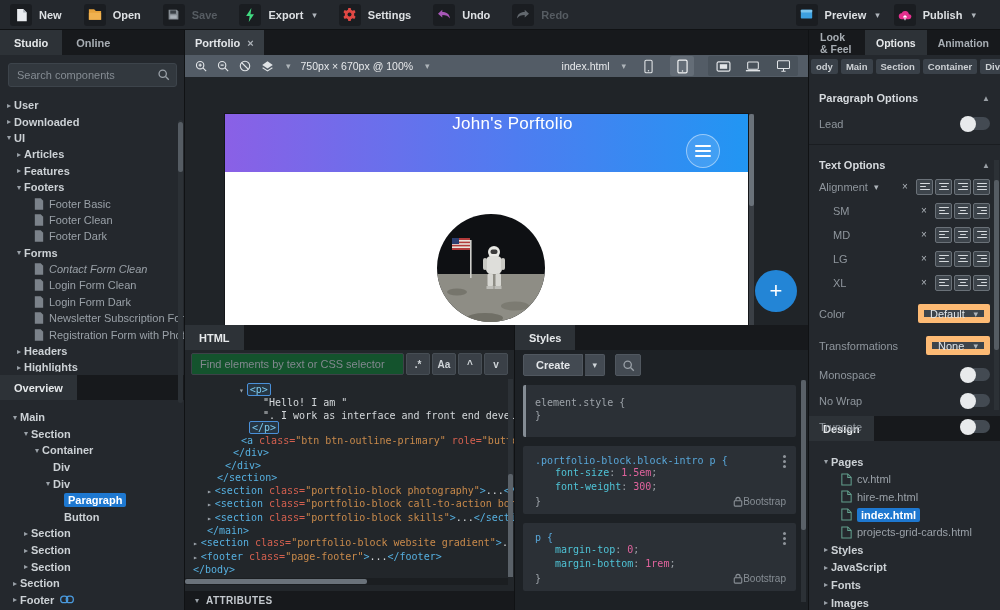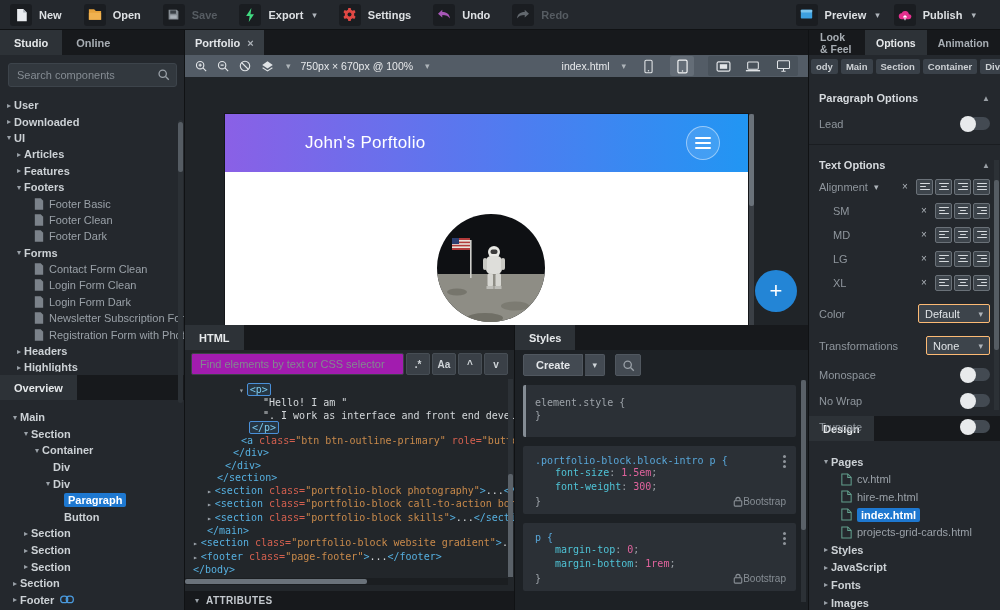--- a/index.html
+++ b/index.html
@@ -50,35 +50,35 @@
   #canvas-toolbar{height:22px;background:#535c66;display:flex;align-items:center;padding:0 10px;gap:10px;color:#e1e4e7;}
   #canvas-toolbar .ct-ic{display:flex;align-items:center;cursor:pointer;}
   #canvas-toolbar .lbl{font-size:10.5px;color:#e8eaec;cursor:pointer;}
   .devbox{display:flex;align-items:center;justify-content:center;width:24px;height:20px;border-radius:2px;cursor:pointer;}
   .devbox.on{background:#646d77;}
   .devgroup{display:flex;align-items:center;background:#49525b;border-radius:2px;margin-left:4px;}
   .devgroup .devbox{width:30px;}
   #canvas{position:relative;height:248px;overflow:hidden;background:#202428;}
   #page{position:absolute;left:40px;top:37px;width:523px;height:215px;background:#fff;box-shadow:0 0 0 1px #15171a;}
   #page-header{height:58px;background:linear-gradient(90deg,#8a60e6 0%,#4f7cf0 55%,#2196f3 100%);
-      display:flex;align-items:center;padding:0 28px 0 80px;}
+      display:flex;align-items:center;padding:0 28px 0 80px;flex-direction:column;}
   #page-title{color:#fff;font-size:17px;letter-spacing:.3px;}
   #burger{margin-left:auto;width:34px;height:34px;border-radius:50%;border:1px solid rgba(255,255,255,.45);
       background:rgba(255,255,255,.12);display:flex;flex-direction:column;justify-content:center;align-items:center;gap:3px;cursor:pointer;}
   #burger span{display:block;width:16px;height:2px;background:#fff;border-radius:1px;}
   #astronaut{position:absolute;left:212px;top:100px;width:108px;height:108px;border-radius:50%;overflow:hidden;}
   #canvas-vscroll{position:absolute;left:564px;top:37px;width:5px;height:211px;background:#3a3f45;}
   #canvas-vthumb{position:absolute;left:0;top:0;width:5px;height:92px;background:#6a727a;border-radius:2px;}
   #add-btn{position:absolute;left:570px;top:193px;width:42px;height:42px;border-radius:50%;border:none;
       background:#2385d6;color:#fff;font-size:22px;line-height:40px;text-align:center;cursor:pointer;padding:0;}
 
   #bottom{display:flex;height:285px;}
   #html-panel{width:330px;height:285px;background:#22262a;border-right:1px solid #101214;display:flex;flex-direction:column;}
   #find-row{height:24px;margin:3px 6px 2px 6px;display:flex;gap:2px;}
-  #find-row input{flex:1;height:22px;background:#a21caf;border:1px solid #3c4248;border-radius:2px;color:#c7ccd1;
+  #find-row input{flex:1;height:22px;background:#14532d;border:1px solid #3c4248;border-radius:2px;color:#c7ccd1;
       padding:0 8px;font-size:11px;font-family:"Liberation Sans",sans-serif;outline:none;}
   #find-row input::placeholder{color:#82888f;}
   .mini-btn{width:24px;height:22px;background:#3a4047;border:1px solid #474e55;border-radius:2px;color:#cfd4d8;
       display:flex;align-items:center;justify-content:center;font-size:10px;font-weight:700;cursor:pointer;}
   #code{flex:1;overflow:hidden;padding:5px 0 0 0;font-family:"DejaVu Sans Mono",monospace;font-size:10px;line-height:12.45px;position:relative;}
   .cl{white-space:nowrap;cursor:pointer;}
   .carrow{color:#9aa1a8;font-size:8px;margin-right:3px;}
   .tk-tag{color:#56b0e0;}
   .tk-attr{color:#d4604f;}
   .tk-val{color:#c98a4b;}
@@ -135,21 +135,21 @@
   .al-lb.sub{padding-left:14px;}
   .al-x{width:14px;text-align:center;color:#aeb4ba;font-size:10px;cursor:pointer;margin-right:2px;}
   .al-btn{width:17px;height:16px;border:1px solid #6a7178;background:#3d444b;border-radius:2px;margin-left:2px;
       display:flex;align-items:center;justify-content:center;cursor:pointer;}
   .bars{display:flex;flex-direction:column;gap:1.5px;width:10px;}
   .bars i{display:block;height:1.5px;background:#d6dade;border-radius:1px;}
   .bars.left i{align-self:flex-start;}
   .bars.center i{align-self:center;}
   .bars.right i{align-self:flex-end;}
   .b-full{width:10px;} .b-short{width:6px;}
-  .selbox{width:72px;height:19px;background:#3d444b;border:1px solid #fdba74;border-radius:2px;color:#dfe3e6;
+  .selbox{width:72px;height:19px;background:#3d444b;border:6px solid #fdba74;border-radius:2px;color:#dfe3e6;
       display:flex;align-items:center;justify-content:space-between;padding:0 6px;cursor:pointer;font-weight:400;margin-left:28px;}
   #design-tabbar{margin-top:6px;}
   #design-tree{padding:12px 0 0 12px;}
   #design-tree .trow{height:17.6px;}
   #right-vscroll{position:absolute;right:1px;top:130px;width:5px;height:250px;background:#2c3136;}
   #right-vthumb{position:absolute;right:0;width:5px;top:20px;height:170px;background:#555c63;border-radius:2px;}
 </style>
 </head>
 <body>
 
@@ -324,21 +324,21 @@
             <svg width="10" height="12" viewBox="0 0 12 14">
               <path d="M1 0h7l3 3v11H1z" fill="#7b828a"></path>
             </svg>
           </span>
           <span class="fi">Footer Dark</span>
         </div>
         <div class="trow" style="padding-left: 10px;">
           <span class="arr">▾</span>
           <span class="fl">Forms</span>
         </div>
-        <div class="trow" style="padding-left: 20px;">
+        <div class="trow" style="padding-left: 20px; font-style: italic;">
           <span class="arr"></span>
           <span class="ficon">
             <svg width="10" height="12" viewBox="0 0 12 14">
               <path d="M1 0h7l3 3v11H1z" fill="#7b828a"></path>
             </svg>
           </span>
           <span class="fi">Contact Form Clean</span>
         </div>
         <div class="trow" style="padding-left: 20px;">
           <span class="arr"></span>

